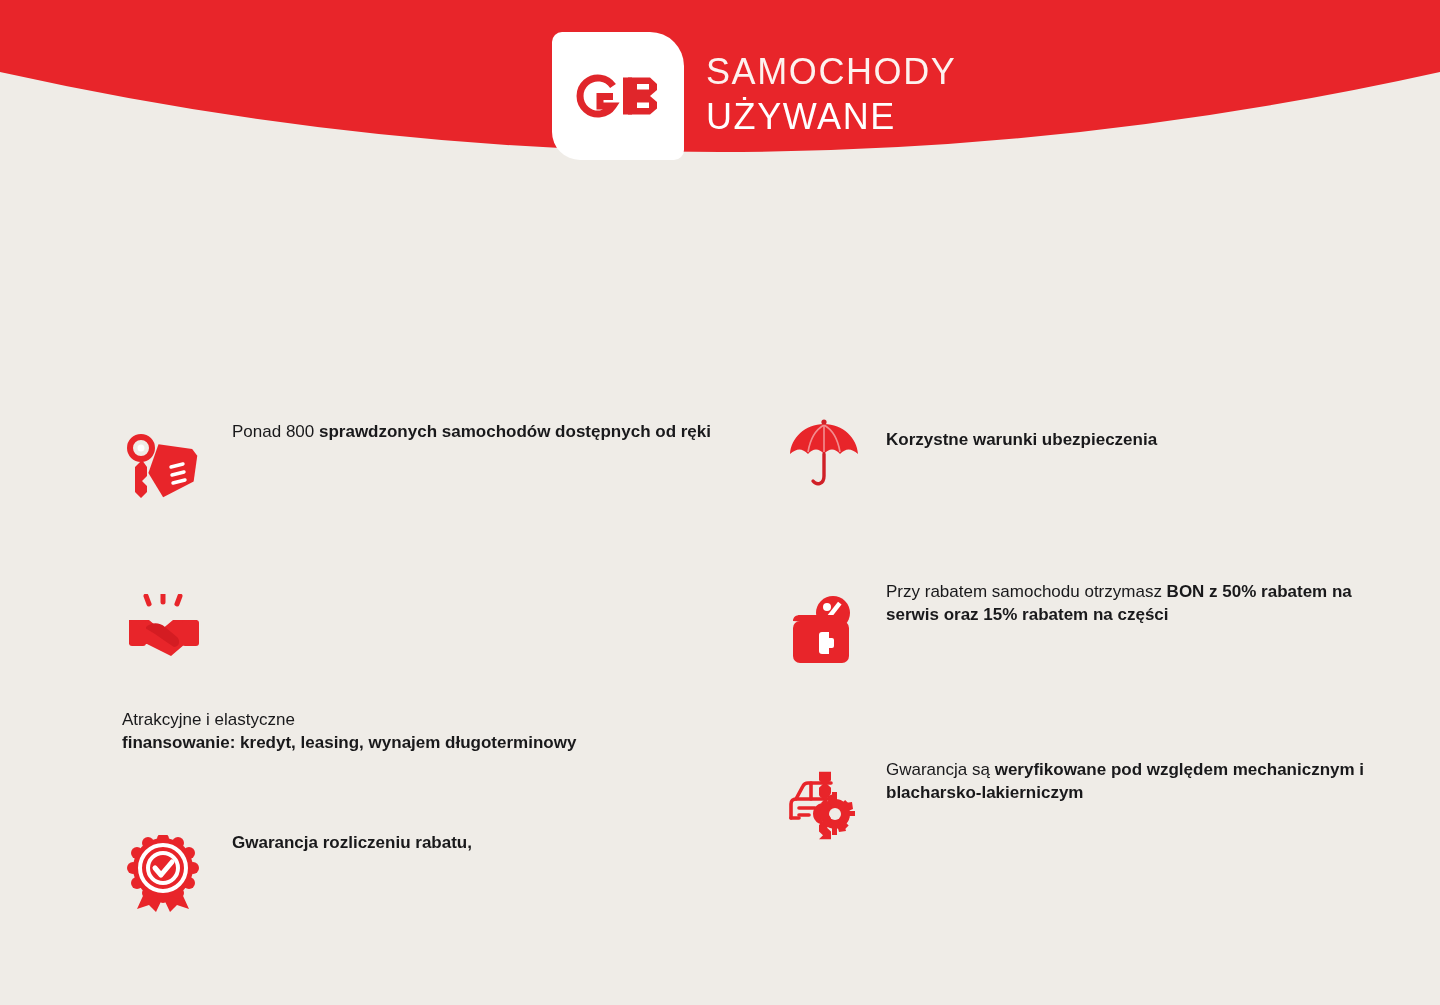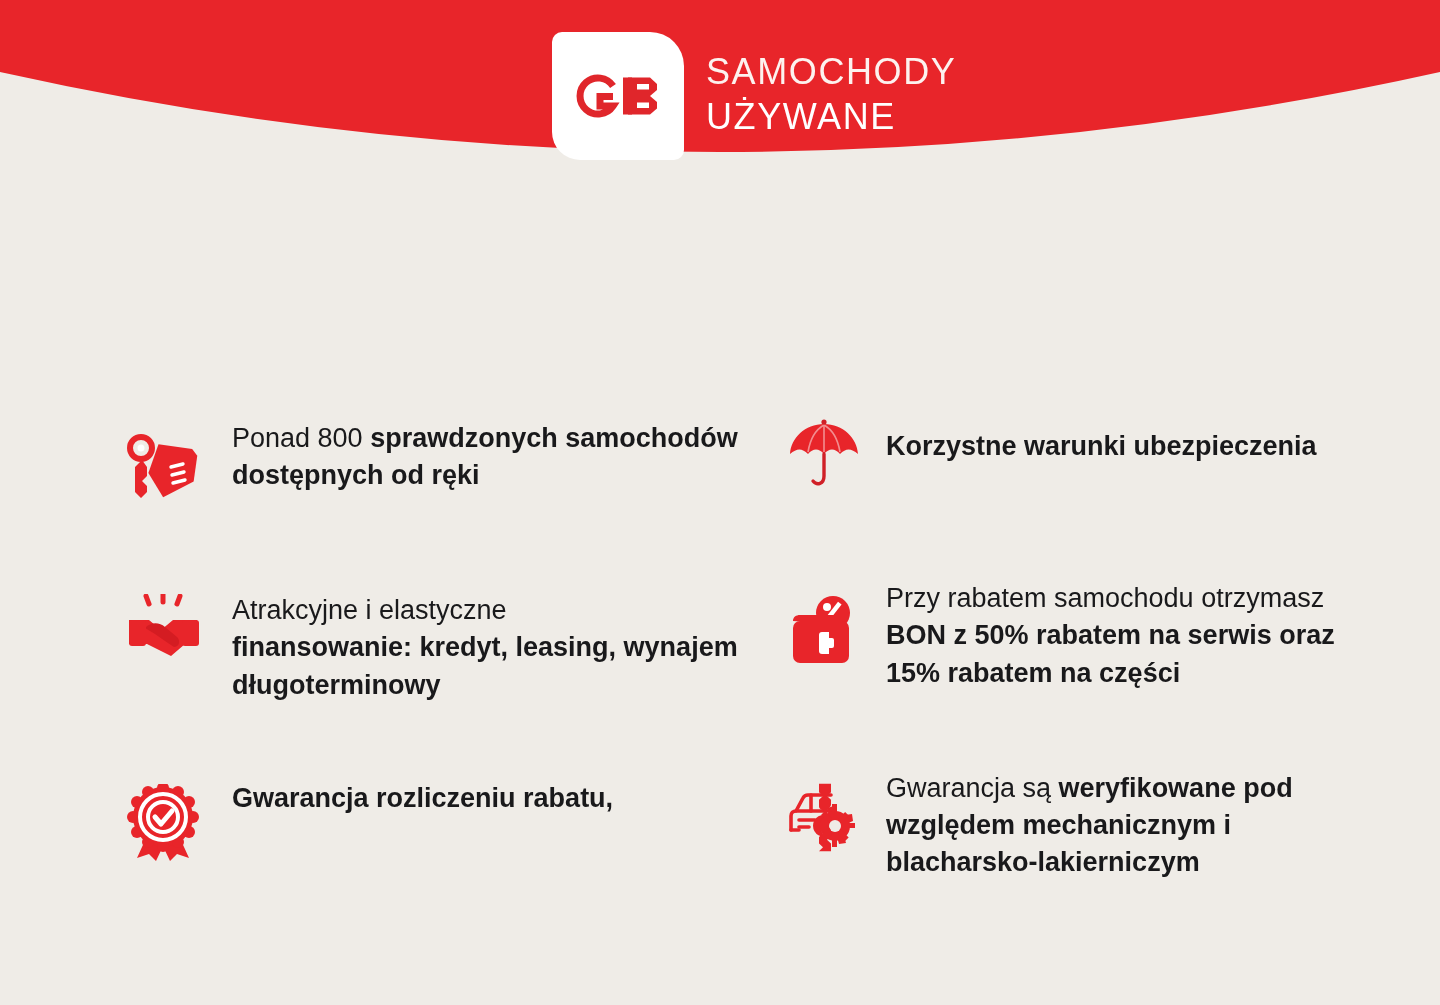--- a/index.html
+++ b/index.html
@@ -96,38 +96,38 @@
 
   .feature {
     display: flex;
     align-items: flex-start;
     gap: 26px;
   }
   .col-left  .feature { margin-bottom: 70px; }
   .col-right .feature { margin-bottom: 52px; gap: 20px; }
 
   .col-left  .feature:nth-child(1) { margin-top: 16px; }
-  .col-left  .feature:nth-child(2) { margin-bottom: 58px; }
+  .col-left  .feature:nth-child(2) { margin-bottom: 58px; flex-direction: column; }
   .col-left  .feature:nth-child(3) { margin-top: 14px; }
 
   .col-right .feature:nth-child(1) { margin-top: 14px; margin-bottom: 78px; }
   .col-right .feature:nth-child(3) { margin-top: 22px; }
 
   .feature-icon {
     flex: 0 0 auto;
     width: 84px;
     height: 84px;
     display: flex;
     align-items: flex-start;
     justify-content: center;
   }
   .feature-icon svg { display: block; }
 
   .feature-text {
-    font-size: 27px;
+    font-size: 17px;
     line-height: 1.38;
     color: #19191b;
     font-weight: 400;
     max-width: 520px;
     padding-top: 4px;
   }
   .feature-text b { font-weight: 700; }
 
   .col-right .feature-text { max-width: 500px; }
   .col-right .feature:nth-child(1) .feature-text { padding-top: 14px; }

